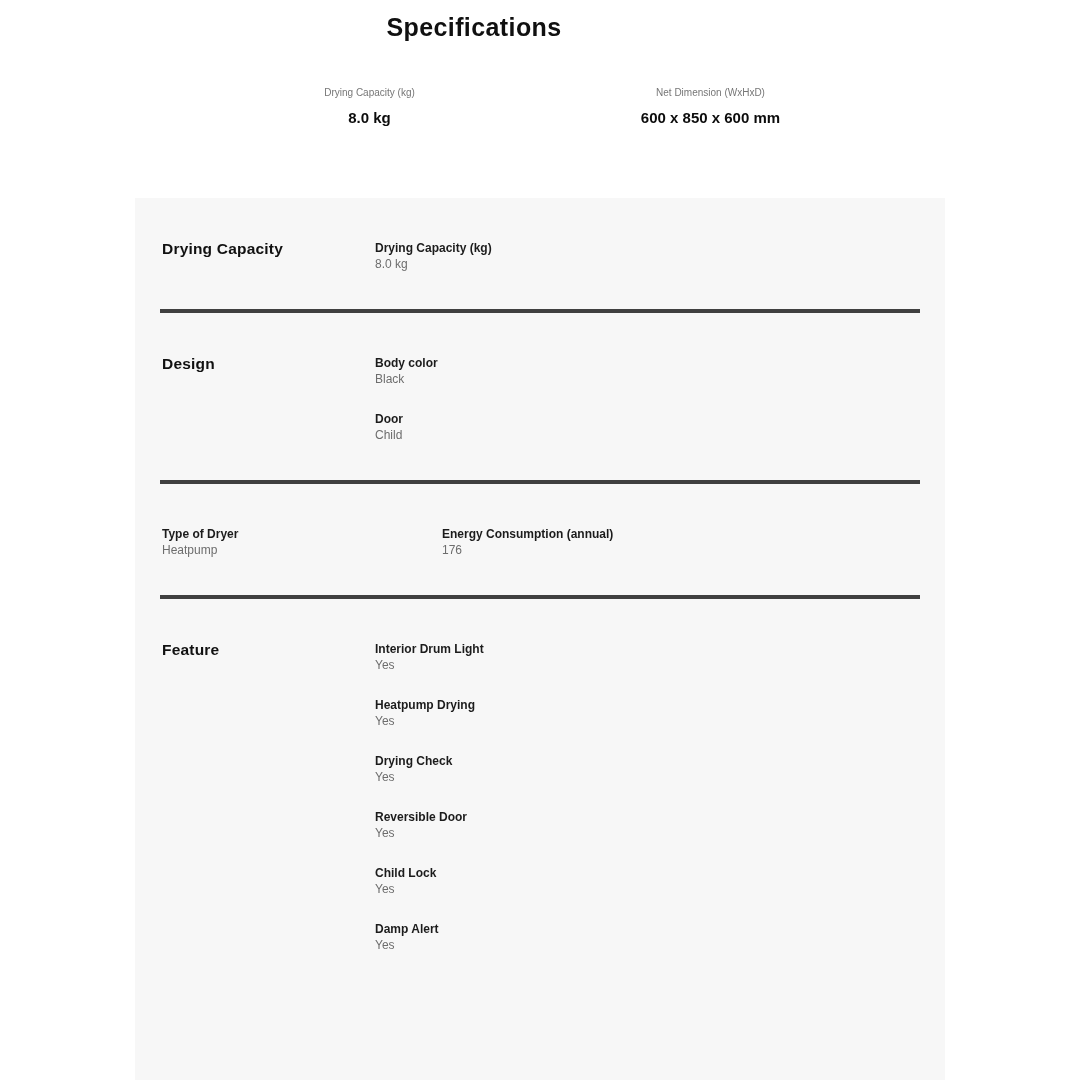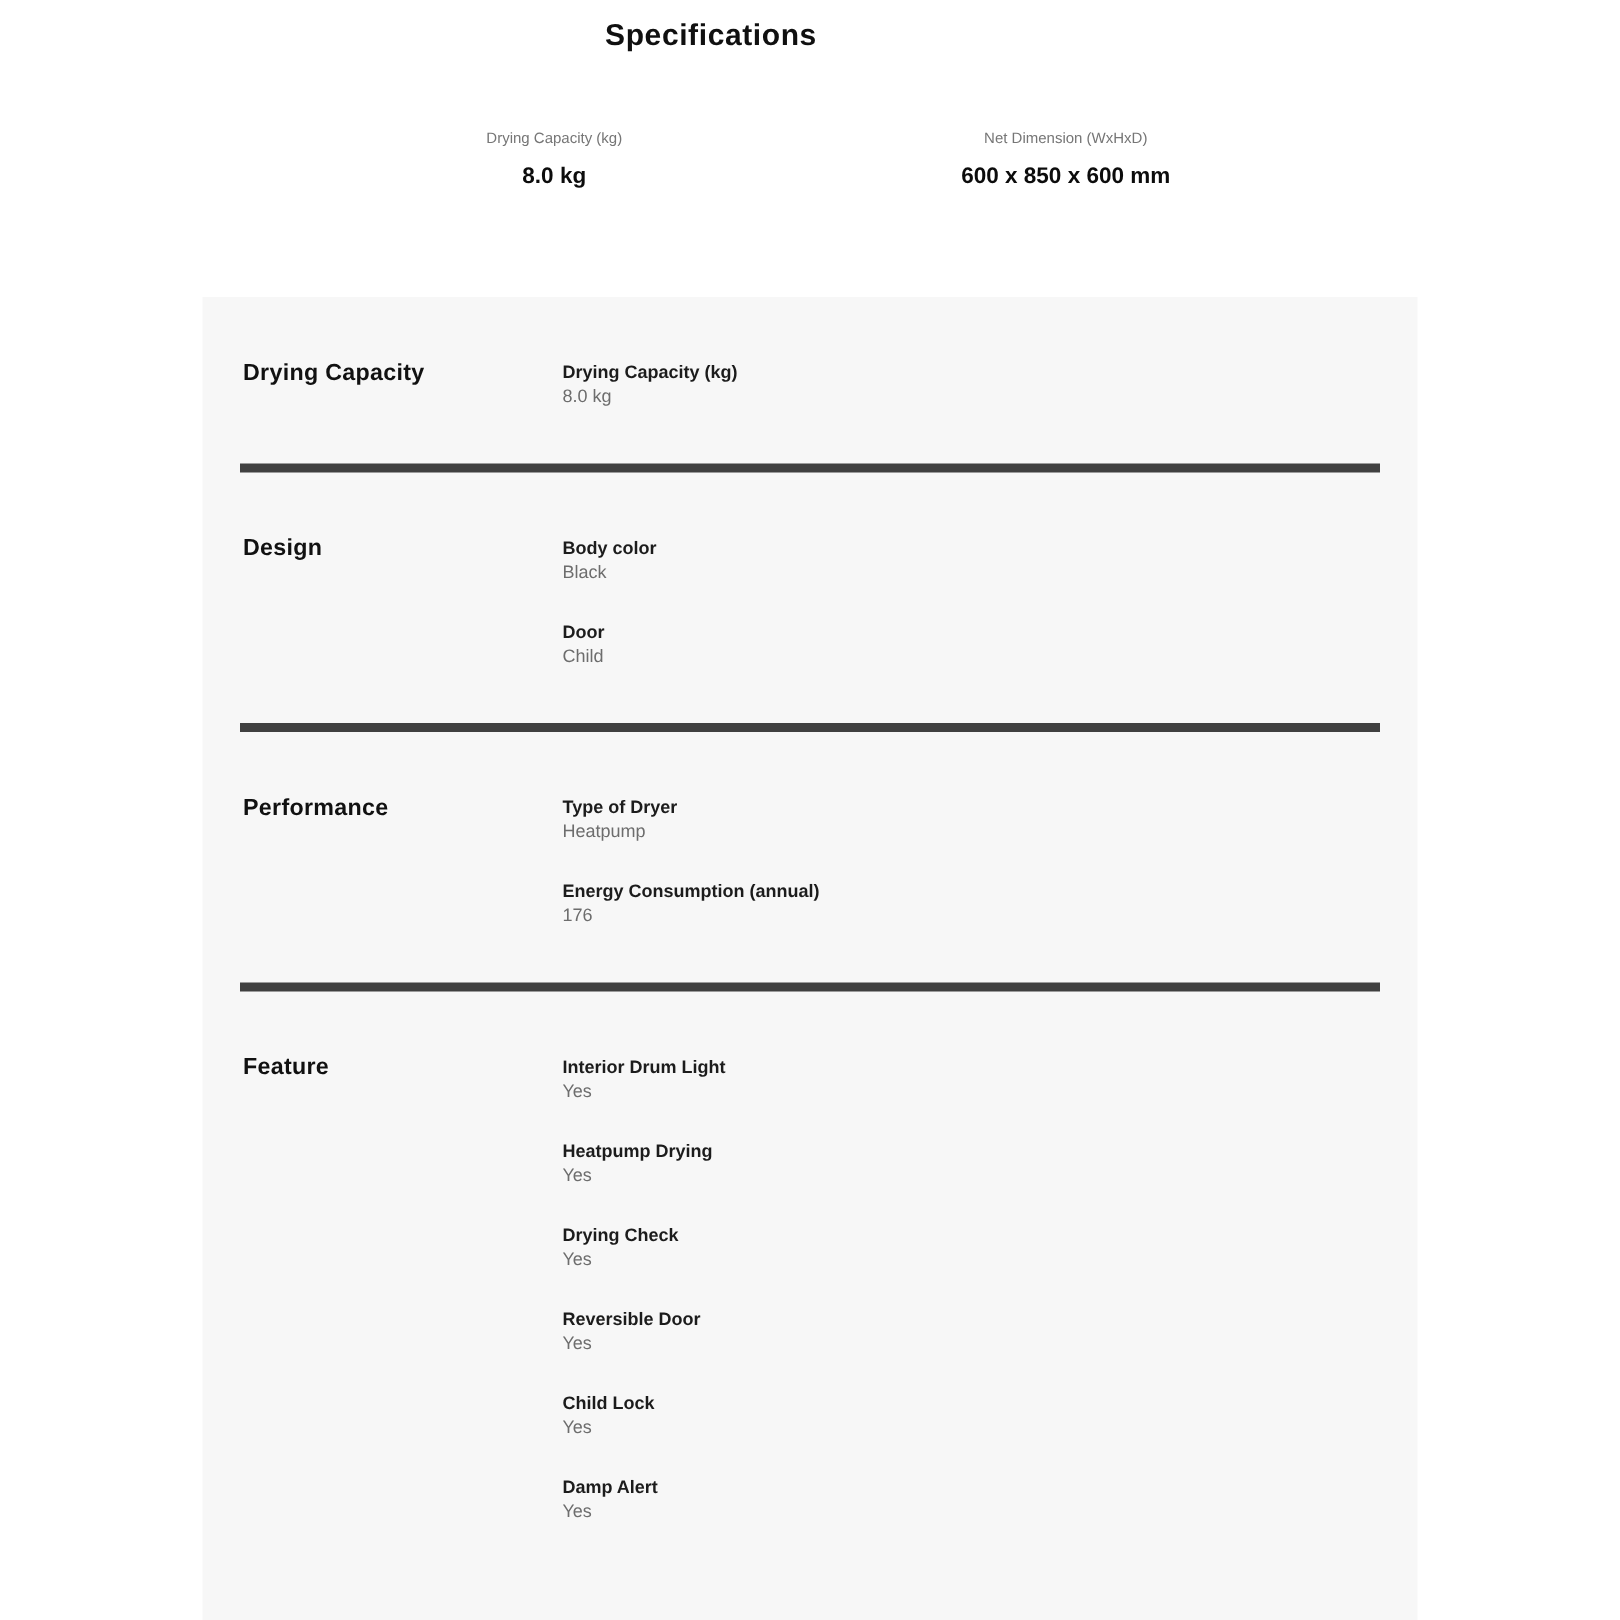--- a/index.html
+++ b/index.html
@@ -15,21 +15,21 @@
     background: #ffffff;
     overflow: hidden;
   }
   .page-title {
     position: absolute;
     top: 13px;
     left: 0;
     width: 948px;
     margin: 0;
     text-align: center;
-    font-size: 20px;
+    font-size: 25px;
     font-weight: 700;
     letter-spacing: 0.4px;
     color: #101010;
   }
   .key-specs {
     position: absolute;
     top: 87px;
     left: 199px;
     width: 682px;
     display: flex;
@@ -57,21 +57,21 @@
     width: 810px;
     height: 882px;
     background: #f7f7f7;
     overflow: hidden;
     box-sizing: border-box;
   }
   .spec-section {
     display: flex;
     margin: 0 25px;
     padding: 42px 0 13px 2px;
-    border-bottom: 6px solid #404040;
+    border-bottom: 4px solid #404040;
   }
   .spec-section:last-child {
     border-bottom: none;
   }
   .section-title {
     margin: 0;
     width: 213px;
     flex-shrink: 0;
     font-size: 15.5px;
     line-height: 18px;
@@ -143,21 +143,20 @@
 
   <div class="spec-item">
     <div class="spec-item-label">Door</div>
     <div class="spec-item-value">Child</div>
   </div>
 
 </div>
   </section>
 
   <section class="spec-section">
-    <h2 class="section-title">Performance</h2>
     <div class="section-items">
   <div class="spec-item">
     <div class="spec-item-label">Type of Dryer</div>
     <div class="spec-item-value">Heatpump</div>
   </div>
 
   <div class="spec-item">
     <div class="spec-item-label">Energy Consumption (annual)</div>
     <div class="spec-item-value">176</div>
   </div>

